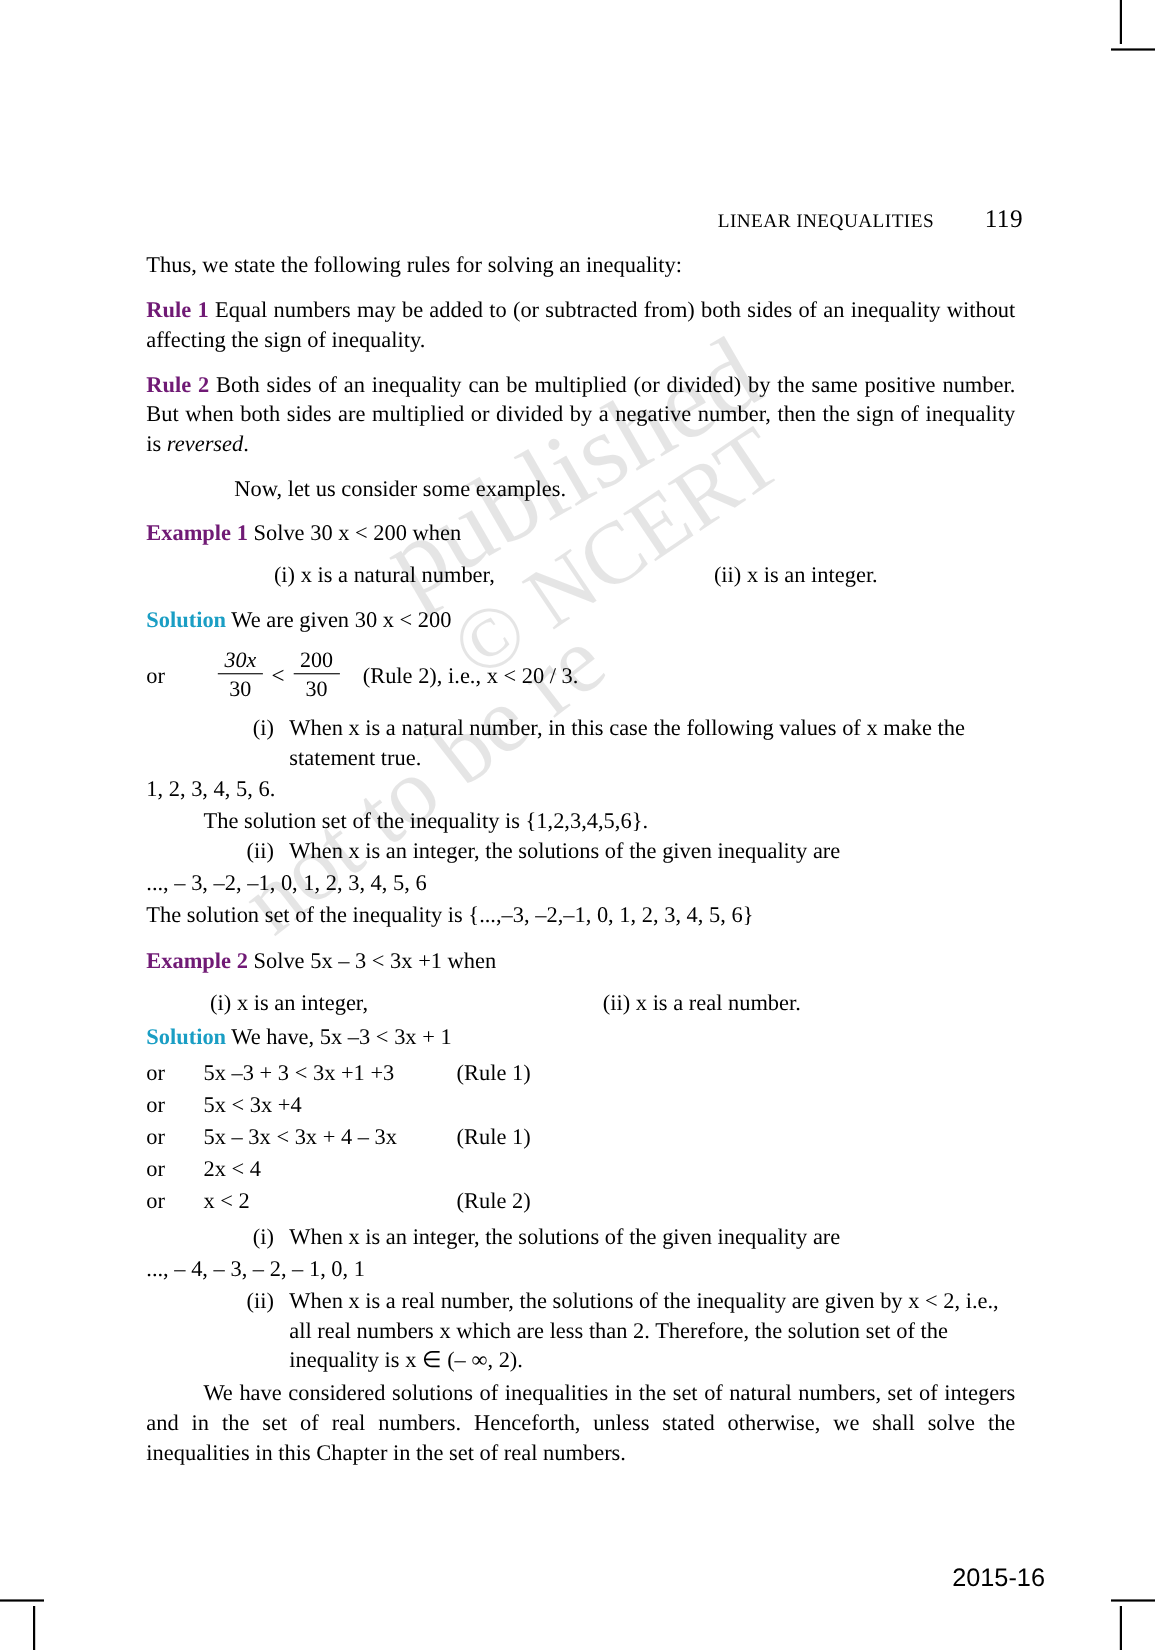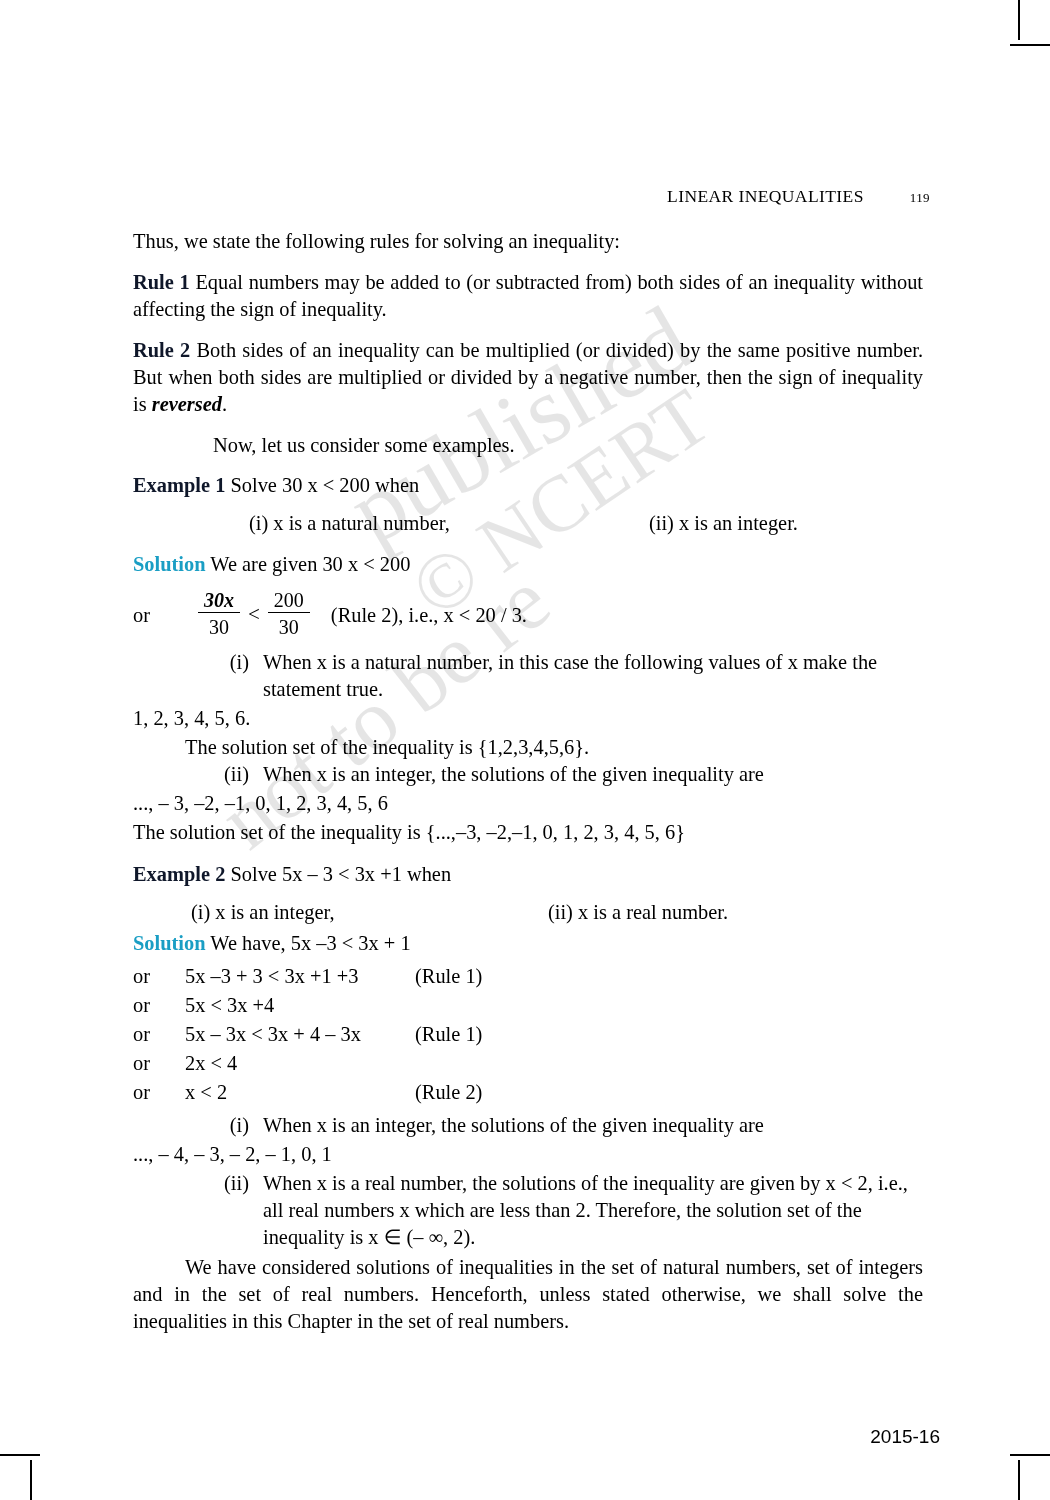--- a/index.html
+++ b/index.html
@@ -34,38 +34,38 @@
     top: 186px;
     left: 0;
     width: 100%;
     text-align: right;
     padding-right: 120px;
     box-sizing: border-box;
     font-size: 17.5px;
     letter-spacing: 0.4px;
   }
   .header .chapter-title { margin-right: 46px; }
-  .header .page-number { font-size: 13px; }
+  .header .page-number { font-size: 23px; }
 
   .content {
     position: absolute;
     top: 228px;
     left: 133px;
     width: 790px;
     font-size: 20.4px;
     line-height: 1.32;
   }
 
   p { margin: 0 0 0 0; }
 
   .para { margin-bottom: 14px; text-align: justify; }
   .para.tight { margin-bottom: 11px; }
 
   .kw {
-    color: #0f172a;
+    color: #701a75;
     font-weight: bold;
   }
   .kw-solution {
     color: #1a9ec4;
     font-weight: bold;
   }
 
   .indent-1 { margin-left: 80px; }
   .indent-2 { margin-left: 116px; }
 
@@ -97,21 +97,21 @@
     text-align: center;
     vertical-align: middle;
     font-size: 20px;
     line-height: 1.12;
     margin: 0 3px;
   }
   .frac .num { display: block; padding: 0 6px; }
   .frac .den { display: block; border-top: 1.4px solid #000; padding: 3px 6px; }
   .rel { margin: 0 5px; font-size: 21px; }
 
-  .it { font-style: italic; font-weight: bold; }
+  .it { font-style: italic; }
 
   .list-item {
     display: flex;
     margin-bottom: 2px;
   }
   .list-item .marker {
     flex: 0 0 58px;
     text-align: right;
     padding-right: 14px;
   }
@@ -120,22 +120,22 @@
   .two-col {
     display: flex;
     margin-bottom: 4px;
   }
   .two-col .c1 { flex: 0 0 400px; }
   .two-col .c2 { flex: 1 1 auto; }
 
   .footer {
     position: absolute;
     bottom: 52px;
-    right: 110px;
-    font-size: 19px;
+    right: 100px;
+    font-size: 23px;
     font-family: "Liberation Sans", sans-serif;
   }
 
   
   .watermark {
     position: absolute;
     pointer-events: none;
     color: rgba(0,0,0,0.10);
     font-family: "Liberation Serif", serif;
     white-space: nowrap;

